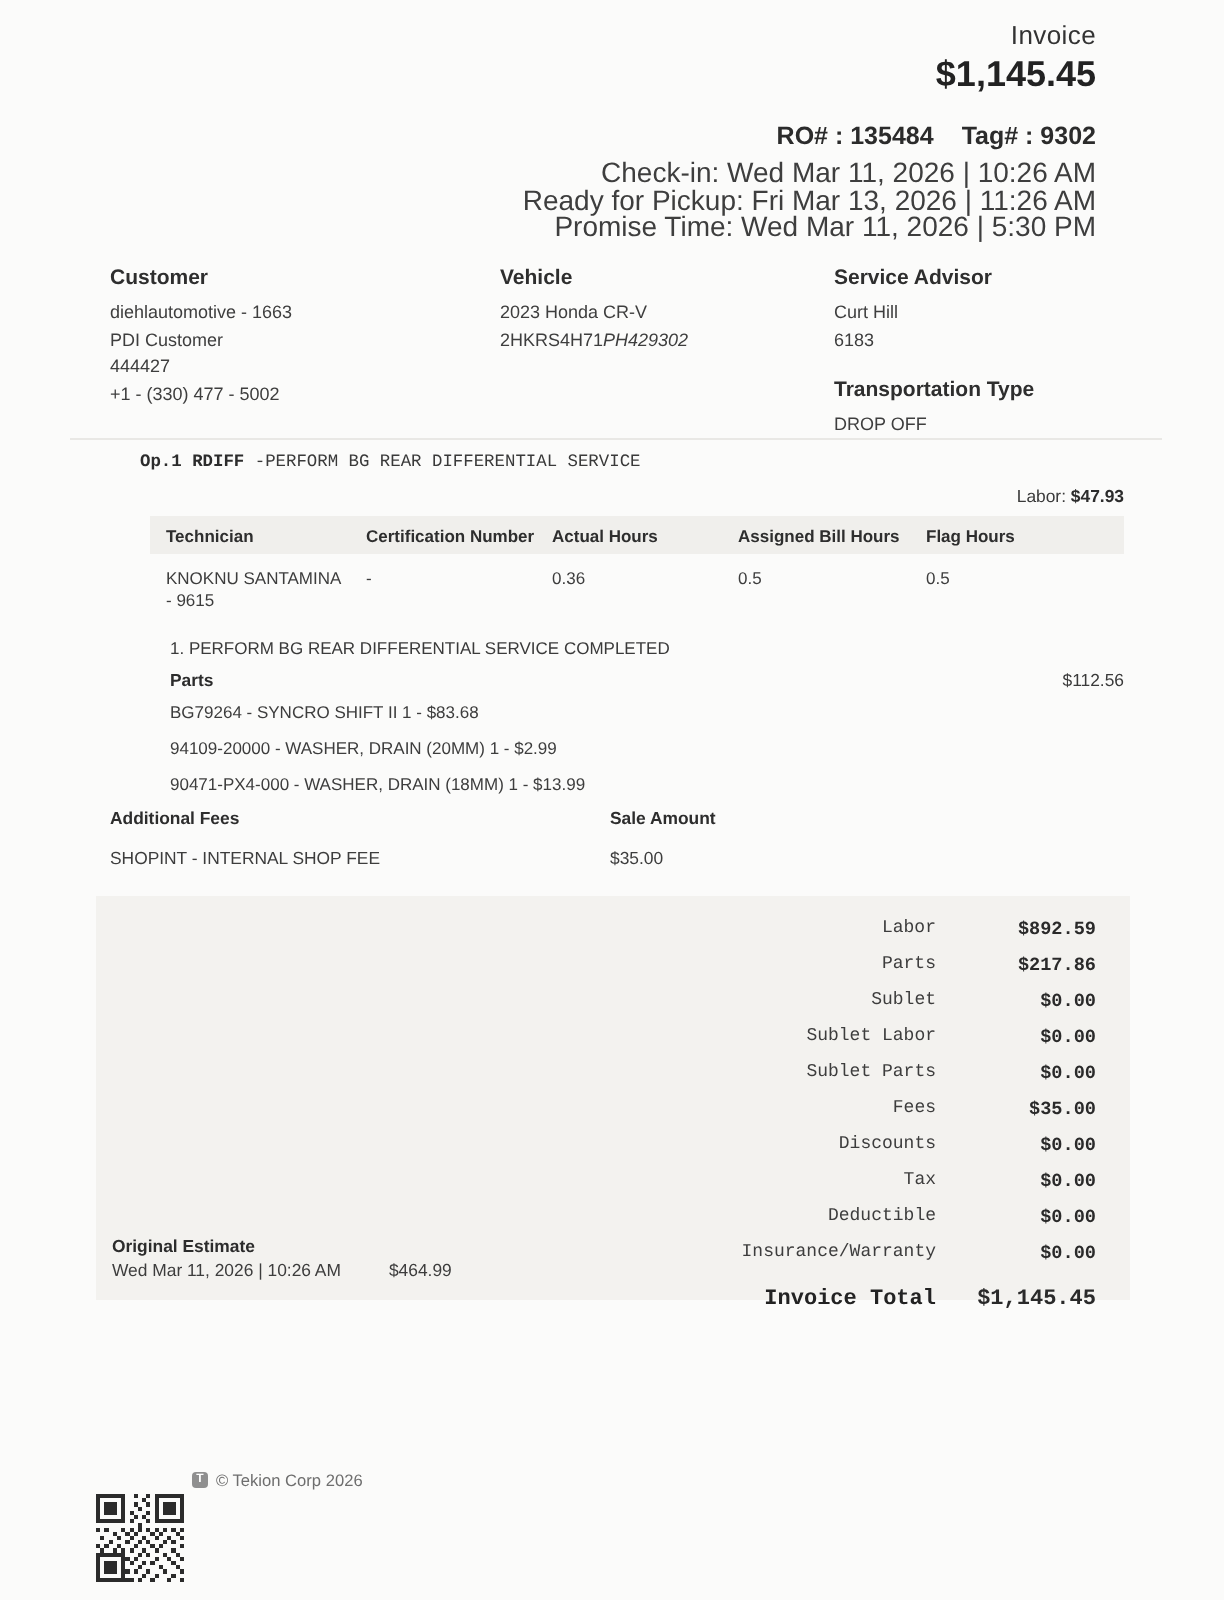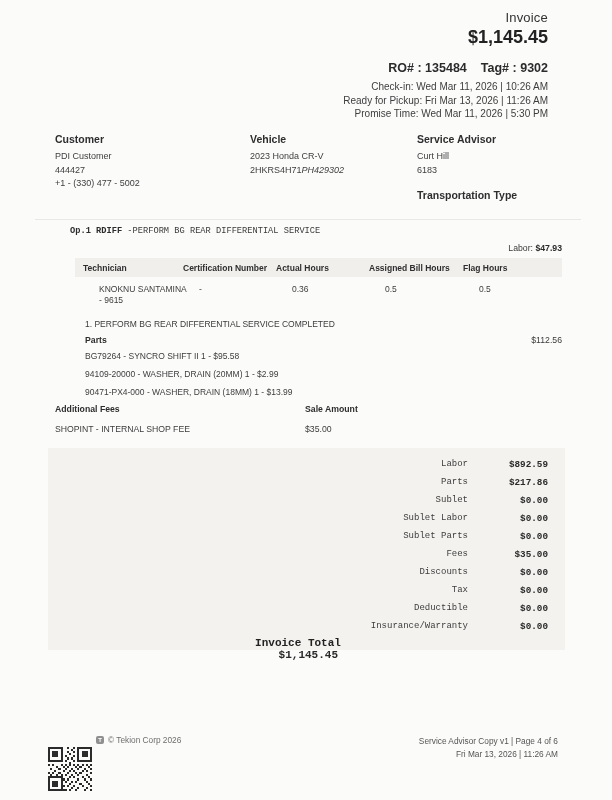--- a/index.html
+++ b/index.html
@@ -12,21 +12,21 @@
     overflow: hidden;
   }
   .page { position: absolute; inset: 0; background: #fbfbfa; }
 
   
   .header-block { position: absolute; top: 10px; right: 64px; text-align: right; }
   .invoice-label { font-size: 13px; color: #333; letter-spacing: .2px; }
   .invoice-amount { font-size: 18px; font-weight: bold; color: #222; margin-top: 2px; }
   .ro-tag-line { margin-top: 13px; font-size: 12.5px; font-weight: bold; color: #2b2b2b; }
   .ro-tag-line .tag { margin-left: 14px; }
-  .header-meta { margin-top: 5px; font-size: 10px; color: #3e3e3e; line-height: 13.5px; }
+  .header-meta { margin-top: 5px; font-size: 14px; color: #3e3e3e; line-height: 13.5px; }
 
   
   .info-col { position: absolute; top: 133px; }
   .info-col.customer { left: 55px; width: 185px; }
   .info-col.vehicle { left: 250px; width: 165px; }
   .info-col.advisor { left: 417px; width: 160px; }
   .info-heading { font-size: 10.5px; font-weight: bold; color: #2e2e2e; margin-bottom: 5px; }
   .info-line { font-size: 9px; line-height: 13.5px; color: #3e3e3e; }
   .vin .italic { font-style: italic; }
   .advisor .sub-block { margin-top: 12px; }
@@ -41,21 +41,21 @@
   .tech-table { position: absolute; left: 75px; top: 258px; width: 487px; font-size: 8.5px; }
   .tech-row { display: flex; align-items: flex-start; }
   .tech-row.head { background: #f0efec; height: 19px; align-items: center; font-weight: bold; color: #2e2e2e; }
   .tech-row.body { margin-top: 7px; color: #3d3d3d; }
   .tc { padding-left: 8px; }
   .tc1 { width: 100px; }
   .tc2 { width: 93px; }
   .tc3 { width: 93px; }
   .tc4 { width: 94px; }
   .tc5 { flex: 1; }
-  .tech-row.body .tc1 { line-height: 11px; margin-left: 16px; }
+  .tech-row.body .tc1 { line-height: 11px; }
 
   .job-line { position: absolute; left: 85px; top: 319px; font-size: 8.5px; color: #3a3a3a; }
   .parts-heading { position: absolute; left: 85px; top: 335px; font-size: 8.7px; font-weight: bold; color: #2c2c2c; }
   .parts-total { position: absolute; right: 50px; top: 335px; font-size: 8.7px; color: #3a3a3a; }
   .part-line { position: absolute; left: 85px; font-size: 8.5px; color: #3d3d3d; }
   .part-line.p0 { top: 351px; }
   .part-line.p1 { top: 369px; }
   .part-line.p2 { top: 387px; }
 
   
@@ -67,21 +67,21 @@
   .fees-row .fr-amt { position: absolute; left: 305px; }
 
   
   .summary-panel {
     position: absolute; left: 48px; top: 448px; width: 517px; height: 202px;
     background: #f3f2ef; padding: 7px 17px 0 0;
   }
   .sum-row { display: flex; justify-content: flex-end; align-items: center; height: 18px; font-family: Liberation Mono, monospace; }
   .sum-label { font-size: 9px; color: #3d3d3d; text-align: right; }
   .sum-value { width: 80px; text-align: right; font-size: 9.3px; font-weight: bold; color: #2a2a2a; }
-  .sum-row.total { margin-top: 4px; height: 22px; flex-direction: column; }
+  .sum-row.total { margin-top: 4px; height: 22px; }
   .sum-row.total .sum-label { font-size: 11px; font-weight: bold; color: #222; }
   .sum-row.total .sum-value { font-size: 11px; }
 
   .orig-estimate { position: absolute; left: 8px; top: 170px; }
   .oe-heading { font-size: 8.7px; font-weight: bold; color: #2c2c2c; }
   .oe-line { display: flex; margin-top: 2px; font-size: 8.7px; color: #3d3d3d; }
   .oe-amount { margin-left: 24px; }
 
   
   .qr { position: absolute; left: 48px; top: 746px; width: 44px; height: 46px; }
@@ -106,39 +106,41 @@
     </div>
     <div class="header-meta">
       <div>Check-in: Wed Mar 11, 2026 | 10:26 AM</div>
       <div>Ready for Pickup: Fri Mar 13, 2026 | 11:26 AM</div>
       <div>Promise Time: Wed Mar 11, 2026 | 5:30 PM</div>
     </div>
   </div>
 
   <div class="info-col customer">
     <div class="info-heading">Customer</div>
+    <div class="info-line">diehlautomotive - 1663</div>
     <div class="info-line">PDI Customer</div>
     <div class="info-line">444427</div>
     <div class="info-line">+1 - (330) 477 - 5002</div>
   </div>
 
   <div class="info-col vehicle">
     <div class="info-heading">Vehicle</div>
     <div class="info-line">2023 Honda CR-V</div>
     <div class="info-line vin">
       <span>2HKRS4H71</span><span class="italic">PH429302</span>
     </div>
   </div>
 
   <div class="info-col advisor">
     <div class="info-heading">Service Advisor</div>
     <div class="info-line">Curt Hill</div>
     <div class="info-line">6183</div>
     <div class="sub-block">
       <div class="info-heading">Transportation Type</div>
+      <div class="info-line">DROP OFF</div>
     </div>
   </div>
 
   <div class="section-divider"></div>
 
   <div class="op-line">
     <span class="op-code">Op.1 RDIFF</span>
     <span>-PERFORM BG REAR DIFFERENTIAL SERVICE</span>
   </div>
   <div class="op-labor">
@@ -159,21 +161,21 @@
       <div class="tc tc2">-</div>
       <div class="tc tc3">0.36</div>
       <div class="tc tc4">0.5</div>
       <div class="tc tc5">0.5</div>
     </div>
   </div>
 
   <div class="job-line">1. PERFORM BG REAR DIFFERENTIAL SERVICE COMPLETED</div>
   <div class="parts-heading">Parts</div>
   <div class="parts-total">$112.56</div>
-  <div class="part-line p0">BG79264 - SYNCRO SHIFT II 1 - $95.58</div>
+  <div class="part-line p0">BG79264 - SYNCRO SHIFT II 1 - $83.68</div>
   <div class="part-line p1">94109-20000 - WASHER, DRAIN (20MM) 1 - $2.99</div>
   <div class="part-line p2">90471-PX4-000 - WASHER, DRAIN (18MM) 1 - $13.99</div>
 
   <div class="fees-header">
     <span class="fh-name">Additional Fees</span>
     <span class="fh-amt">Sale Amount</span>
   </div>
   <div class="fees-row">
     <span class="fr-name">SHOPINT - INTERNAL SHOP FEE</span>
     <span class="fr-amt">$35.00</span>
@@ -218,20 +220,27 @@
     </div>
     <div class="sum-row">
       <span class="sum-label">Insurance/Warranty</span>
       <span class="sum-value">$0.00</span>
     </div>
     <div class="sum-row total">
       <span class="sum-label">Invoice Total</span>
       <span class="sum-value">$1,145.45</span>
     </div>
 
+    <div class="orig-estimate">
+      <div class="oe-heading">Original Estimate</div>
+      <div class="oe-line">
+        <span>Wed Mar 11, 2026 | 10:26 AM</span>
+        <span class="oe-amount">$464.99</span>
+      </div>
+    </div>
   </div>
 
   <svg class="qr" viewBox="0 0 21 21" shape-rendering="crispEdges">
     <rect x="0" y="0" width="21" height="21" fill="#fbfbfa"></rect>
     <g fill="#2b2b2b">
       <rect x="0" y="0" width="7" height="7"></rect>
         <rect x="14" y="0" width="7" height="7"></rect>
         <rect x="0" y="14" width="7" height="7"></rect>
     </g>
     <g fill="#fbfbfa">
@@ -259,18 +268,14 @@
       M11 19h1v1h-1z M14 19h1v1h-1z M18 19h1v1h-1z
       M8 20h1v1H8z M10 20h1v1h-1z M13 20h1v1h-1z M17 20h1v1h-1z M20 20h1v1h-1z"></path>
     </g>
   </svg>
 
   <div class="tekion-line">
     <span class="tekion-logo">T</span>
     <span>© Tekion Corp 2026</span>
   </div>
 
-  <div class="footer-right">
-    <div>Service Advisor Copy v1 | Page 4 of 6</div>
-    <div>Fri Mar 13, 2026 | 11:26 AM</div>
-  </div>
 
 </div>
 
 </body></html>

